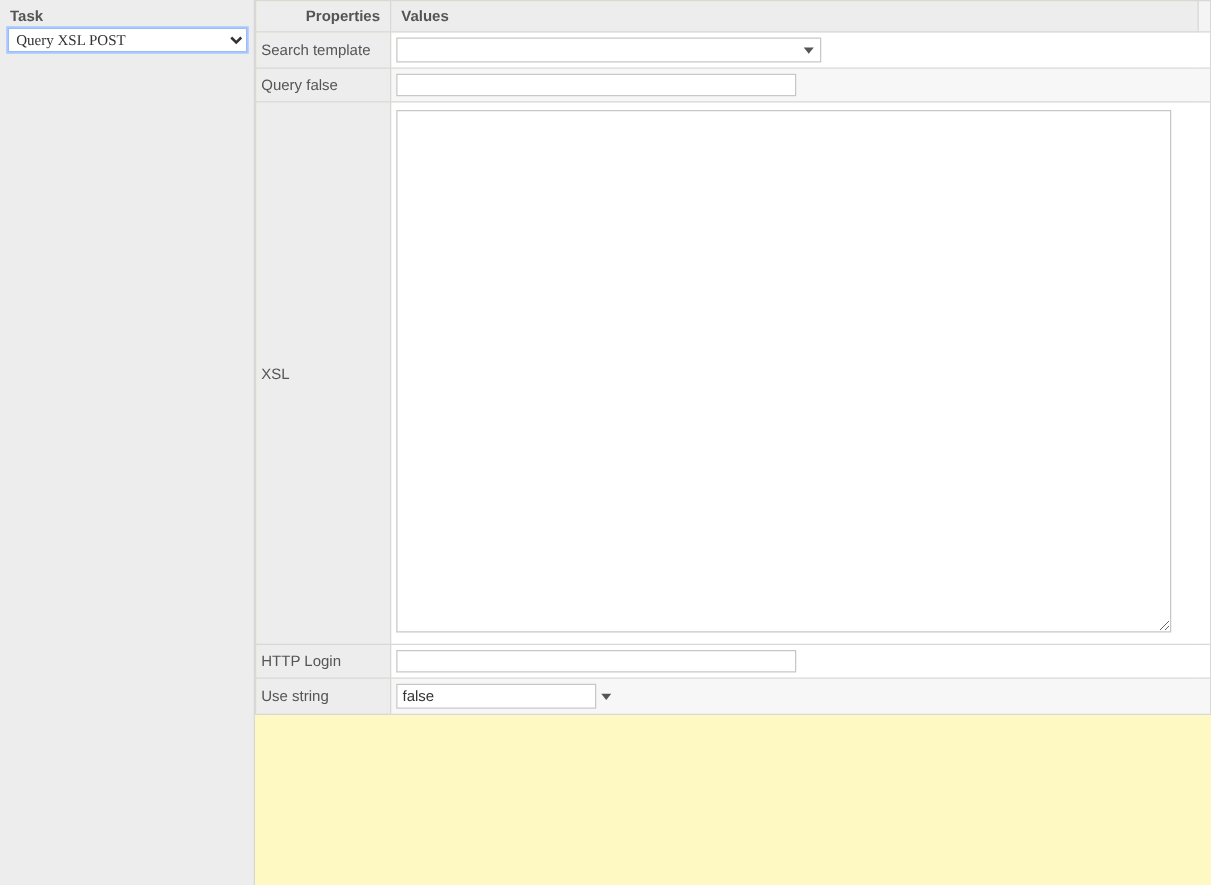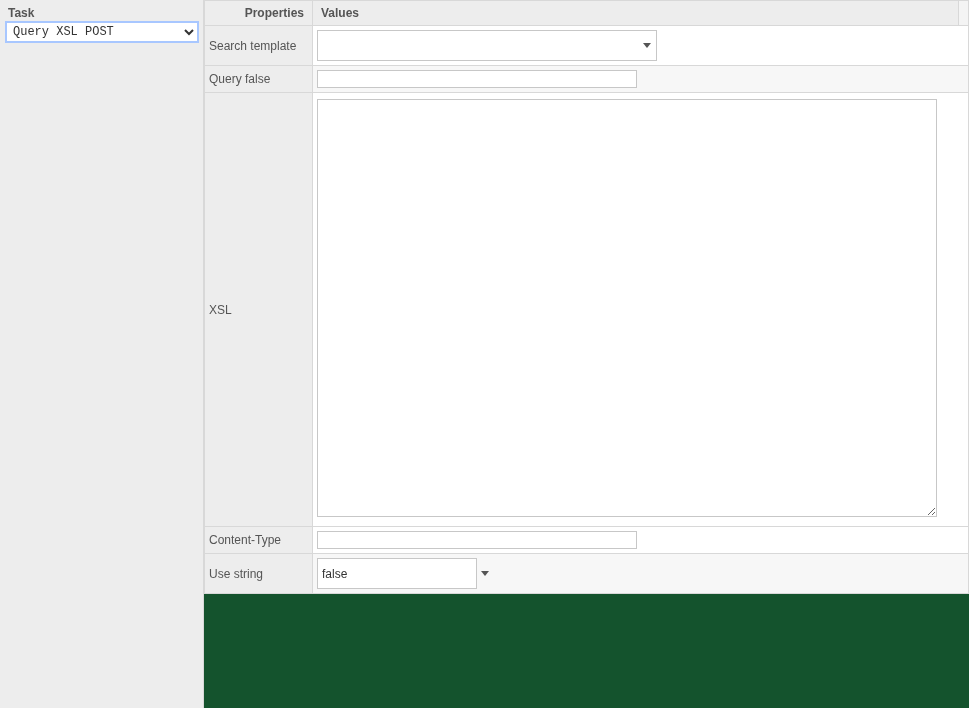--- a/index.html
+++ b/index.html
@@ -29,35 +29,35 @@
   }
   .left-label {
     font-size: 12px;
     font-weight: bold;
     color: #555;
     margin: 2px 0 2px 2px;
   }
   .task-select {
     width: 192px;
     height: 20px;
-    font-family: Liberation Mono, monospace;
+    font-family: Liberation Serif, serif;
     font-size: 12px;
     border: 1px solid #4a78c7;
     outline: 2px solid #a8c7ff;
     outline-offset: -1px;
     background: #fff;
     padding: 0 2px;
     color: #333;
   }
 
   
   .right-panel {
     flex: 1;
     position: relative;
-    background: #14532d;
+    background: #fef9c3;
   }
   .prop-table {
     border-collapse: collapse;
     width: 100%;
     table-layout: fixed;
   }
   .prop-table td, .prop-table th {
     border: 1px solid #d8d8d8;
     padding: 0;
     vertical-align: middle;
@@ -111,21 +111,21 @@
     padding: 0 4px;
     color: #333;
   }
   .text-input.full {
     width: 620px;
   }
   .combo {
     display: inline-flex;
     align-items: center;
     width: 340px;
-    height: 31px;
+    height: 20px;
     border: 1px solid #c7c7c7;
     background: #fff;
     box-sizing: border-box;
   }
   .combo .combo-text {
     flex: 1;
     border: none;
     height: 100%;
     padding: 0 4px;
     font-family: Arial, sans-serif;
@@ -219,28 +219,28 @@
         </tr>
 
         <tr>
           <td class="label-cell" style="vertical-align:middle">XSL</td>
           <td class="value-cell" colspan="2" style="padding:6px 8px 6px 4px">
             <textarea class="xsl-area" style=""></textarea>
           </td>
         </tr>
 
 
-
-
-        <tr>
-          <td class="label-cell">Content-Type</td>
+        <tr>
+          <td class="label-cell">HTTP Login</td>
           <td class="value-cell" colspan="2">
             <input class="text-input" type="text" value="" style="">
           </td>
         </tr>
+
+
 
         <tr>
           <td class="label-cell">Use string</td>
           <td class="value-cell shade" colspan="2">
             <div class="combo small">
               <input class="combo-text" type="text" value="false" style="">
               <div class="combo-btn">
                 <div class="caret"></div>
               </div>
             </div>

